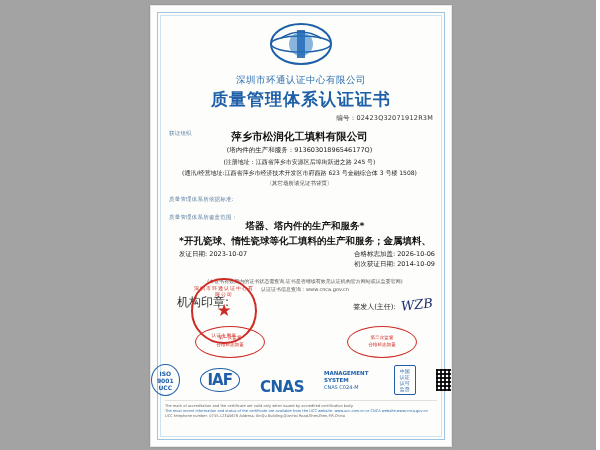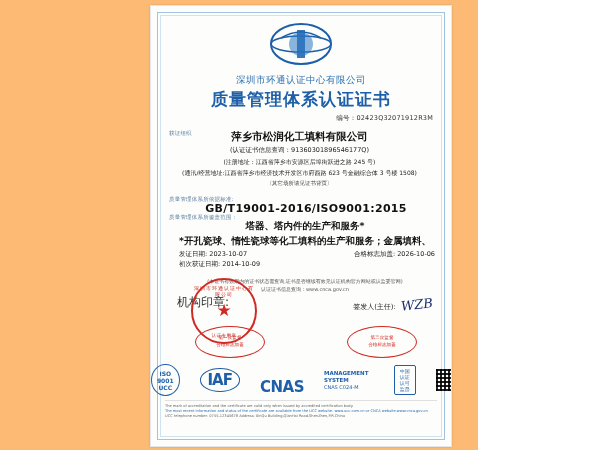--- a/index.html
+++ b/index.html
@@ -4,22 +4,22 @@
 <style>
   html,body{margin:0;padding:0;}
   body{
     width:600px;height:450px;
     background:#ffffff;
     font-family:"DejaVu Sans","Liberation Sans",sans-serif;
     overflow:hidden;
   }
   .page{
     position:relative;
-    width:478px;height:450px;
-    background:#fdba74;
+    width:596px;height:450px;
+    background:#a3a3a3;
   }
   
   .cert{
     position:absolute;
     left:150px;top:5px;
     width:300px;height:440px;
     background:#fdfdfb;
     border:1px solid #e6e6e6;
     box-shadow:0 0 2px rgba(0,0,0,.15);
     overflow:hidden;
@@ -116,21 +116,21 @@
     line-height:15px;
   }
   .date-row{
     position:absolute;left:28px;right:16px;top:244px;
     font-size:6.5px;color:#222;
     display:flex;justify-content:space-between;gap:48px;
   }
   .date-row2{
     position:absolute;left:28px;right:16px;top:254px;
     font-size:6.5px;color:#222;
-    display:flex;justify-content:flex-start;
+    display:flex;justify-content:flex-end;
   }
   .note{
     position:absolute;left:30px;right:22px;top:272px;
     font-size:5px;color:#555;
     line-height:7.5px;
     text-align:center;
   }
   .sign-row{
     position:absolute;left:26px;right:18px;top:288px;
     display:flex;justify-content:space-between;align-items:flex-start;
@@ -251,27 +251,26 @@
     <div class="org-name">深圳市环通认证中心有限公司</div>
     <div class="cert-title">质量管理体系认证证书</div>
 
     <div class="cert-no">
       <span>编号：</span><span>02423Q32071912R3M</span>
     </div>
 
     <div class="row-label" style="left:18px;top:124px;">获证组织</div>
 
     <div class="center-line company">萍乡市松润化工填料有限公司</div>
-    <div class="center-line credit">(认证证书信息查询：91360301896546177Q)</div>
+    <div class="center-line credit">(塔内件的生产和服务：91360301896546177Q)</div>
     <div class="center-line addr1">(注册地址：江西省萍乡市安源区后埠街跃进之路 245 号)</div>
     <div class="center-line addr2">(通汛/经营地址:江西省萍乡市经济技术开发区市府西路 623 号金融综合体 3 号楼 1508)</div>
     <div class="center-line addr3">〈其它场所请见证书背页〉</div>
 
     <div class="row-label" style="left:18px;top:190px;">质量管理体系所依据标准:</div>
-    <div class="std-line">GB/T19001-2016/ISO9001:2015</div>
 
     <div class="row-label" style="left:18px;top:208px;">质量管理体系所覆盖范围：</div>
     <div class="scope">
       <div>塔器、塔内件的生产和服务*</div>
       <div>*开孔瓷球、惰性瓷球等化工填料的生产和服务；金属填料、</div>
     </div>
 
     <div class="date-row">
       <div>
         <span>发证日期:</span>

